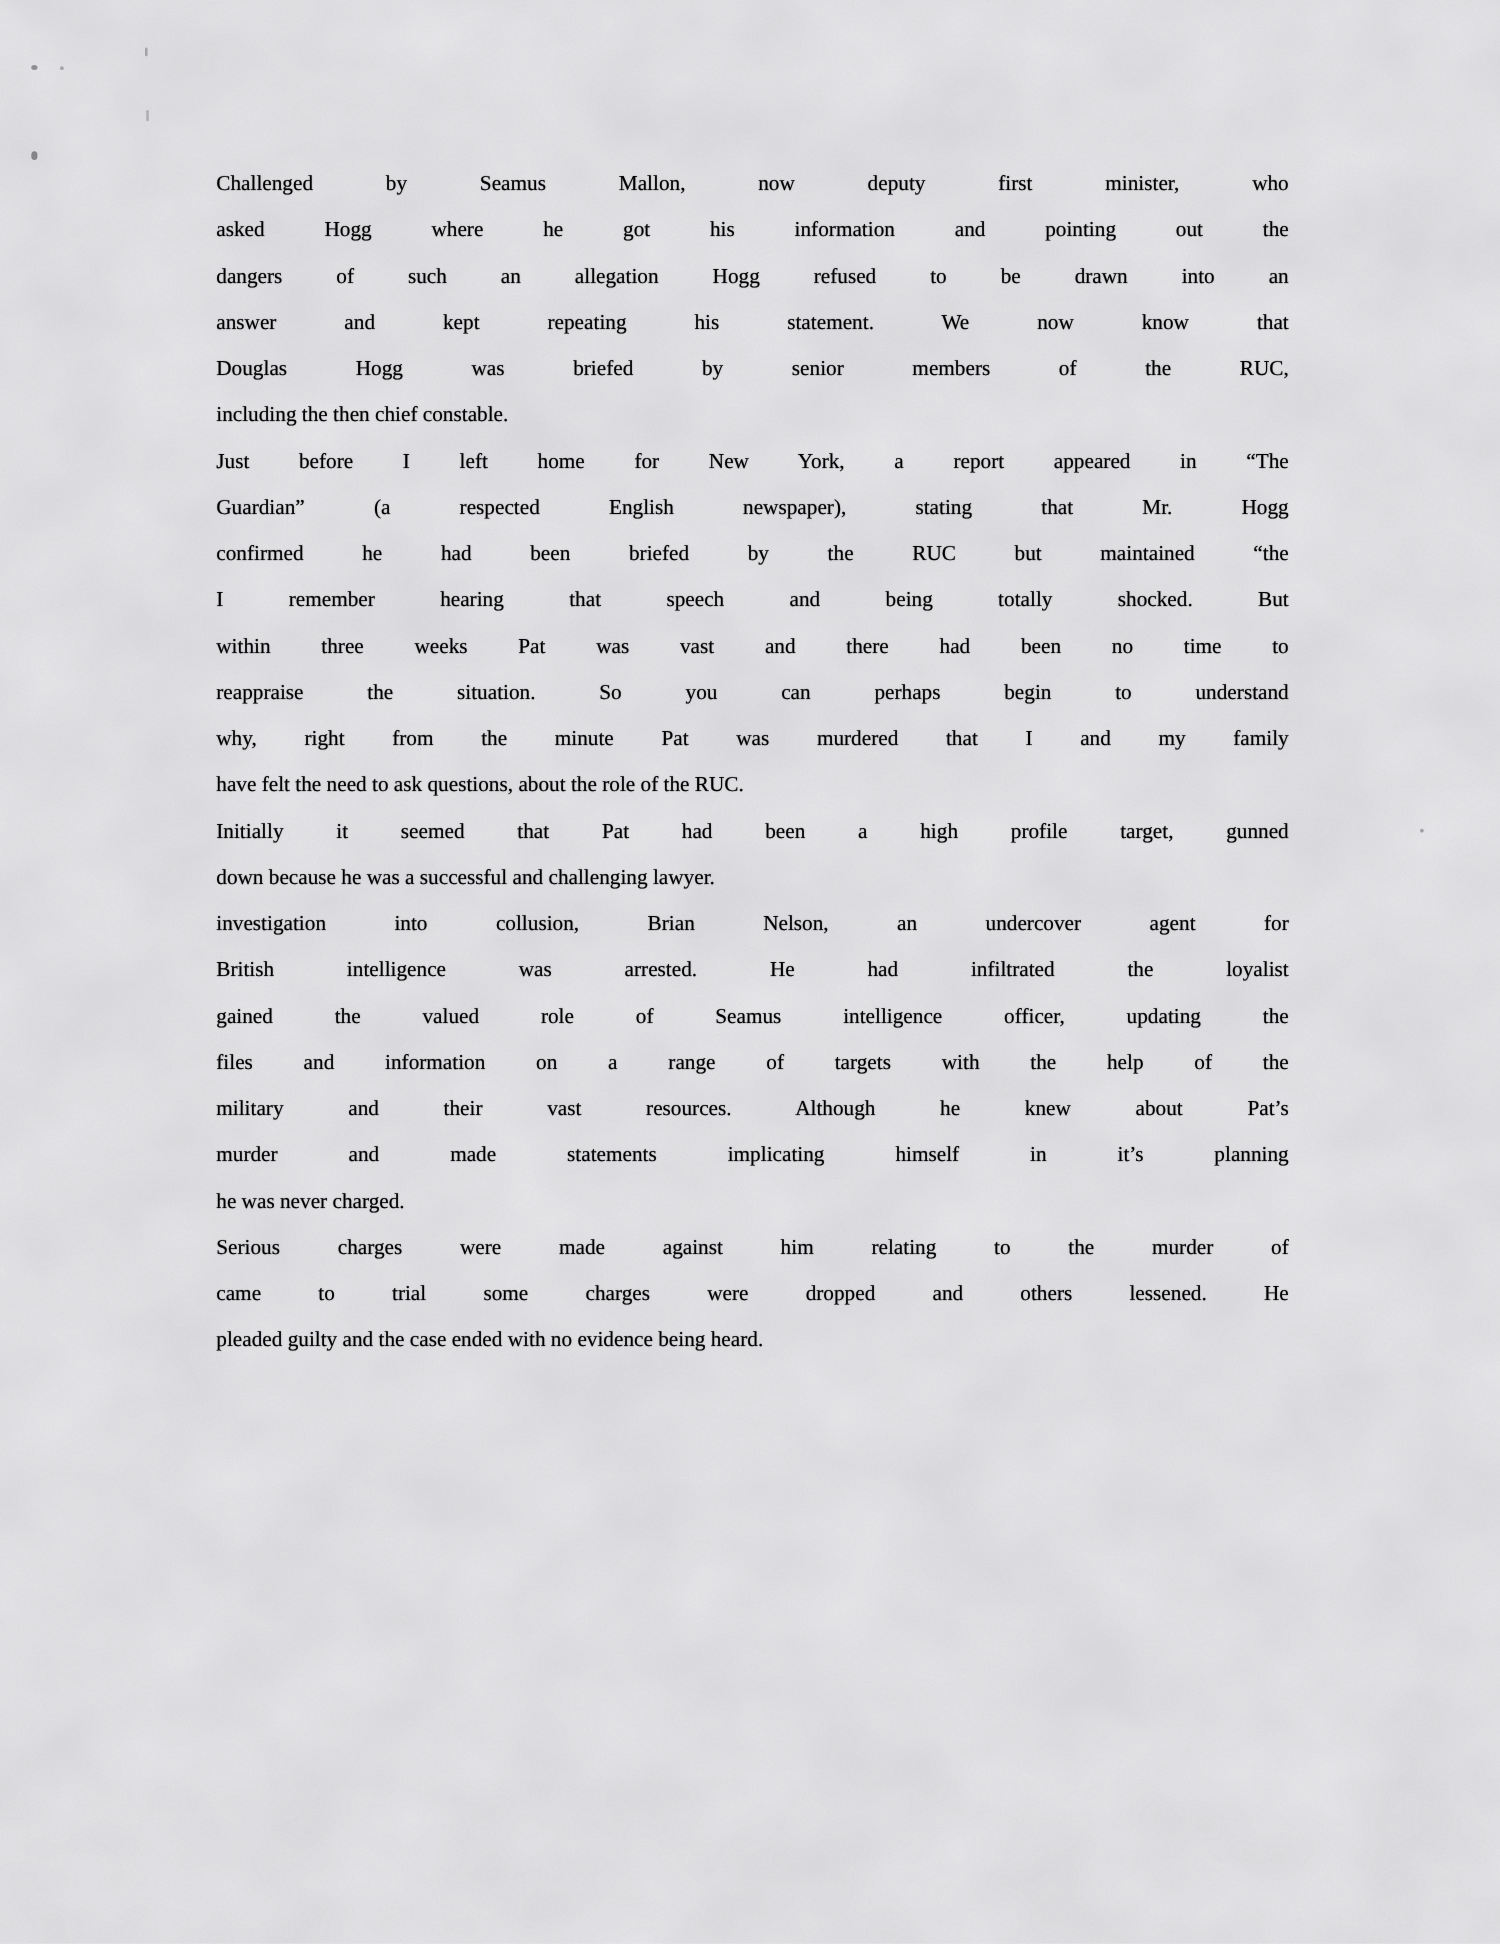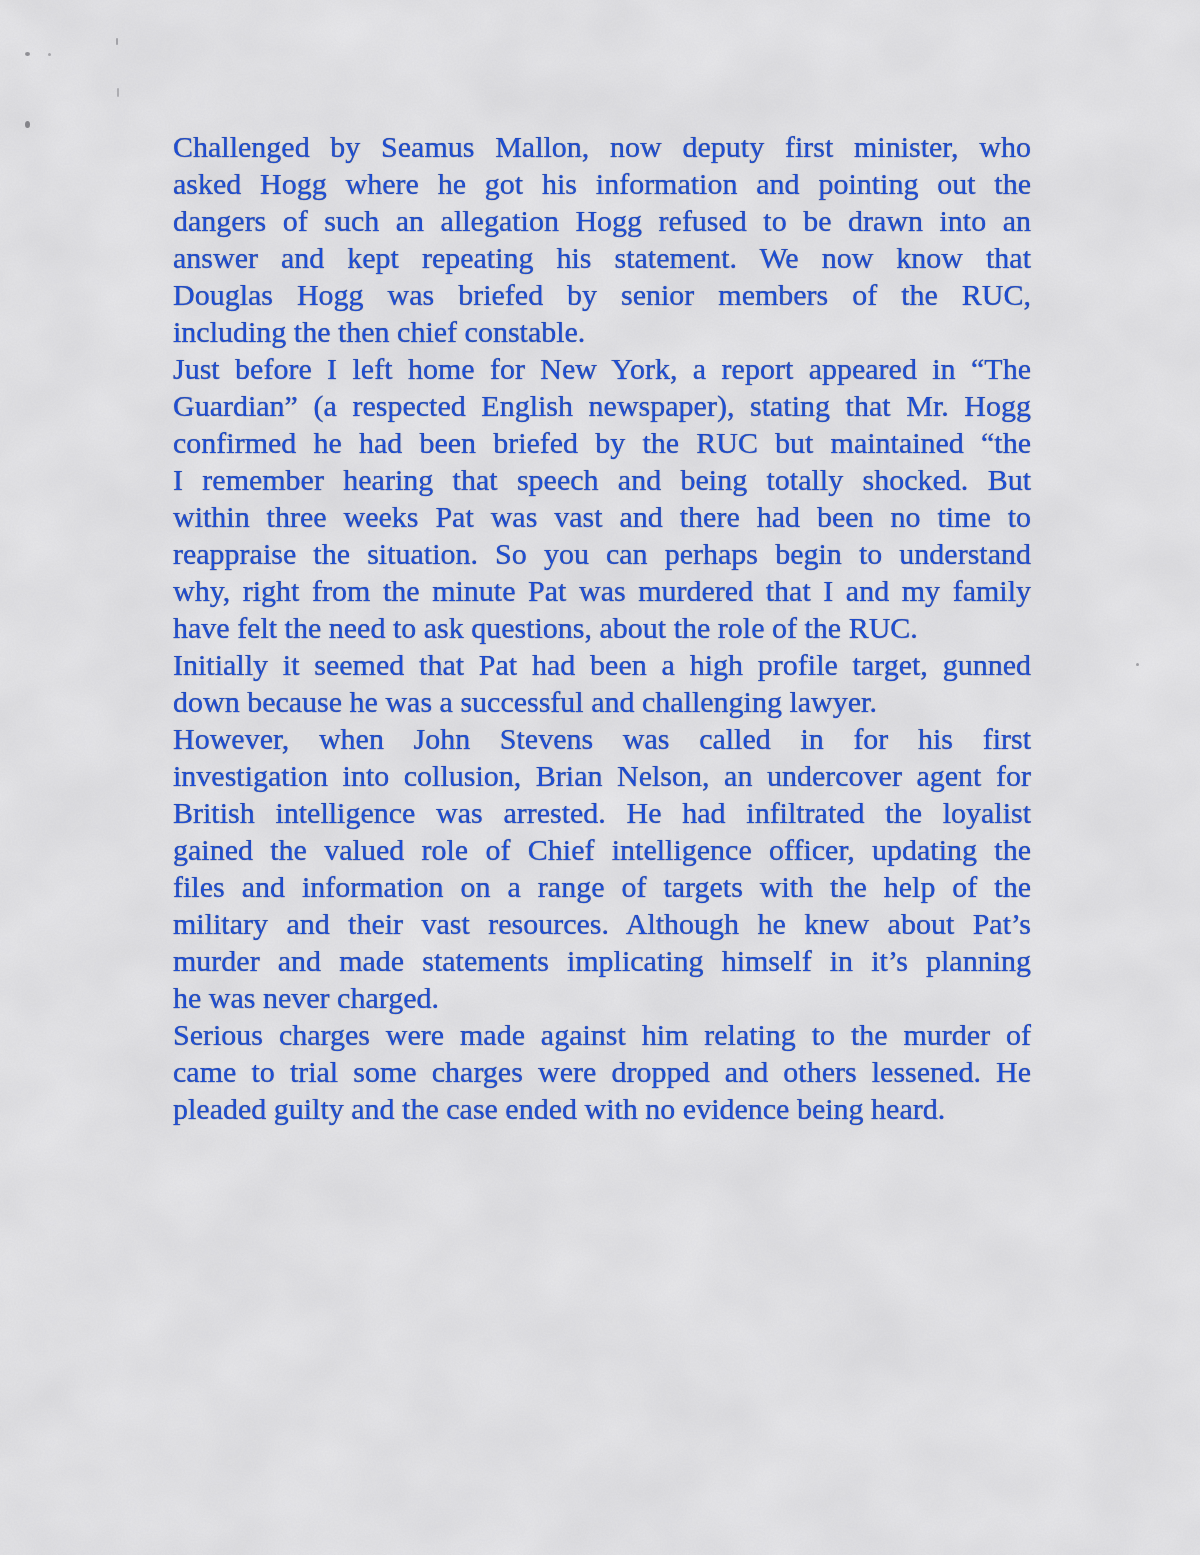--- a/index.html
+++ b/index.html
@@ -15,22 +15,22 @@
     background: #e7e7ea;
     overflow: hidden;
   }
   .texture {
     position: absolute; left: 0; top: 0;
     display: block;
   }
   .text-column {
     position: absolute;
     left: 173px; top: 128px; width: 858px;
-    font-size: 30px;
-    color: #1d4ed8;
+    font-size: 17px;
+    color: #000000;
     text-shadow: 0 0 1px rgba(43,43,48,0.55);
     -webkit-text-stroke: 0.25px rgba(40,40,45,0.35);
   }
   .para + .para { }
   .line {
     line-height: 37px;
     text-align: justify;
     text-align-last: justify;
   }
   .line.last { text-align-last: left; font-family: Liberation Serif, serif; }
@@ -91,24 +91,23 @@
         <div class="line">within three weeks Pat was vast and  there had been no time to</div>
         <div class="line">reappraise the situation. So you can perhaps begin to understand</div>
         <div class="line">why, right from the minute Pat was murdered that I and my family</div>
         <div class="line last">have felt the need to ask questions, about the role of the RUC.</div>
       </div>
       <div class="para">
         <div class="line">Initially it seemed that Pat had been a high profile target, gunned</div>
         <div class="line last">down because he was a successful and challenging lawyer.</div>
       </div>
       <div class="para">
-        <div class="line">However, when John Stevens was called in for his first</div>
         <div class="line">investigation into collusion, Brian Nelson, an undercover agent for</div>
         <div class="line">British intelligence was arrested. He had infiltrated the loyalist</div>
-        <div class="line">gained the valued role of Chief intelligence officer, updating the</div>
+        <div class="line">gained the valued role of Seamus intelligence officer, updating the</div>
         <div class="line">files and information on a range of targets with the help of the</div>
         <div class="line">military and their vast resources.  Although he knew about Pat’s</div>
         <div class="line">murder and made statements implicating himself in it’s planning</div>
         <div class="line last">he was never charged.</div>
       </div>
       <div class="para">
         <div class="line">Serious charges were made against him relating to the murder of</div>
         <div class="line">came to trial some charges were dropped and others lessened. He</div>
         <div class="line last">pleaded guilty and the case ended with no evidence being heard.</div>
       </div>

